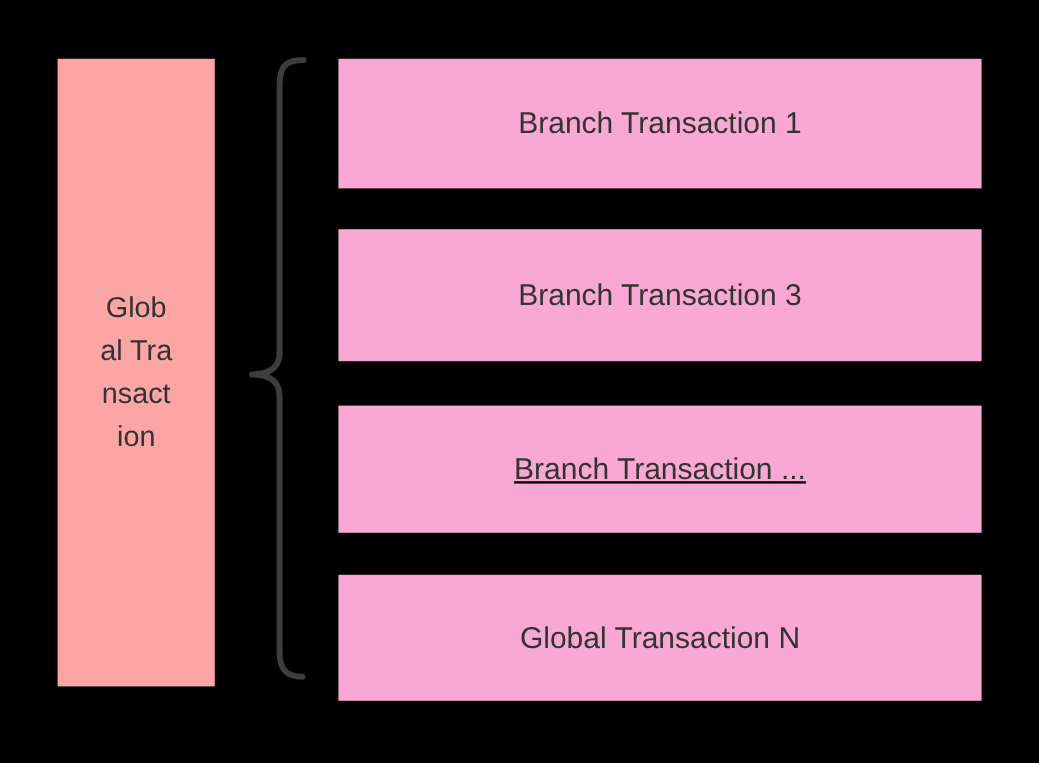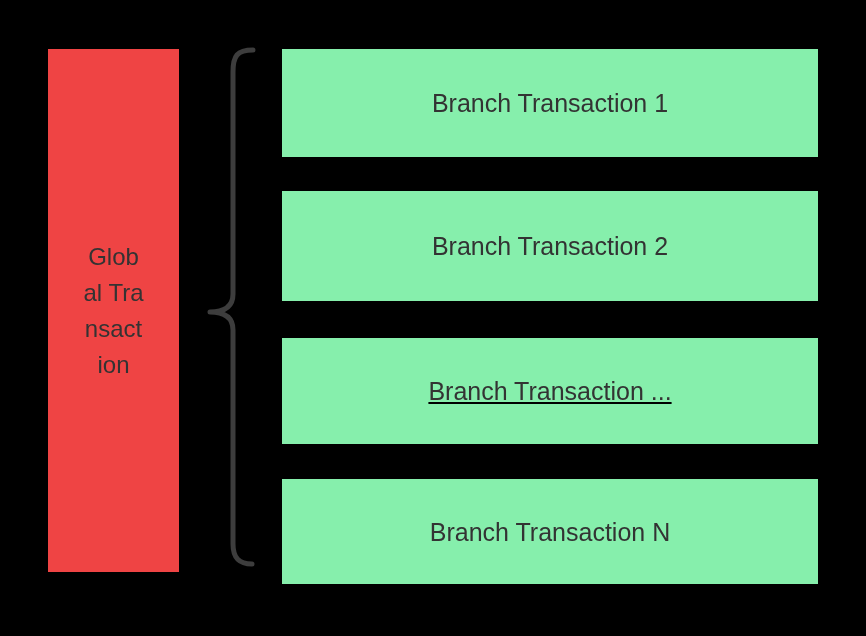--- a/index.html
+++ b/index.html
@@ -16,21 +16,21 @@
     font-family: "Liberation Sans", sans-serif;
   }
 
   
   .global-box {
     position: absolute;
     left: 48px;
     top: 49px;
     width: 131px;
     height: 523px;
-    background: #ef4444;
+    background: #fca5a5;
     box-sizing: border-box;
     display: flex;
     align-items: center;
     justify-content: center;
   }
   .global-box-label {
     width: 62px;
     text-align: center;
     font-size: 24px;
     line-height: 36px;
@@ -48,21 +48,21 @@
     width: 55px;
     height: 528px;
   }
   .brace svg { display: block; }
 
   
   .branch-box {
     position: absolute;
     left: 282px;
     width: 536px;
-    background: #86efac;
+    background: #f9a8d4;
     box-sizing: border-box;
     display: flex;
     align-items: center;
     justify-content: center;
   }
   .branch-box-label {
     font-size: 25px;
     line-height: 30px;
     color: #333333;
     text-align: center;
@@ -102,25 +102,25 @@
                L 28 500
                C 28 514, 34 520, 47 520" fill="none" stroke="#3d3d3d" stroke-width="5" stroke-linecap="round" stroke-linejoin="round"></path>
     </svg>
   </div>
 
   <div class="branch-box branch-1">
     <div class="branch-box-label">Branch Transaction 1</div>
   </div>
 
   <div class="branch-box branch-2">
-    <div class="branch-box-label">Branch Transaction 2</div>
+    <div class="branch-box-label">Branch Transaction 3</div>
   </div>
 
   <div class="branch-box branch-3">
     <div class="branch-box-label">Branch Transaction ...</div>
   </div>
 
   <div class="branch-box branch-4">
-    <div class="branch-box-label">Branch Transaction N</div>
+    <div class="branch-box-label">Global Transaction N</div>
   </div>
 
 
 </div>
 
 </body></html>

